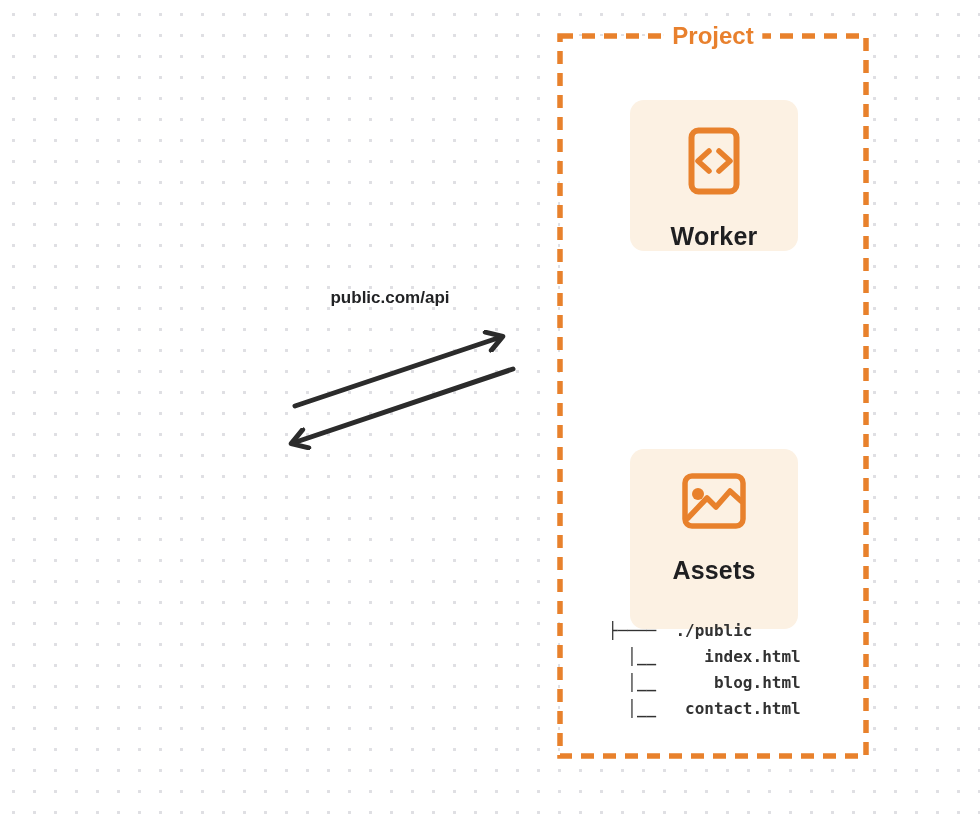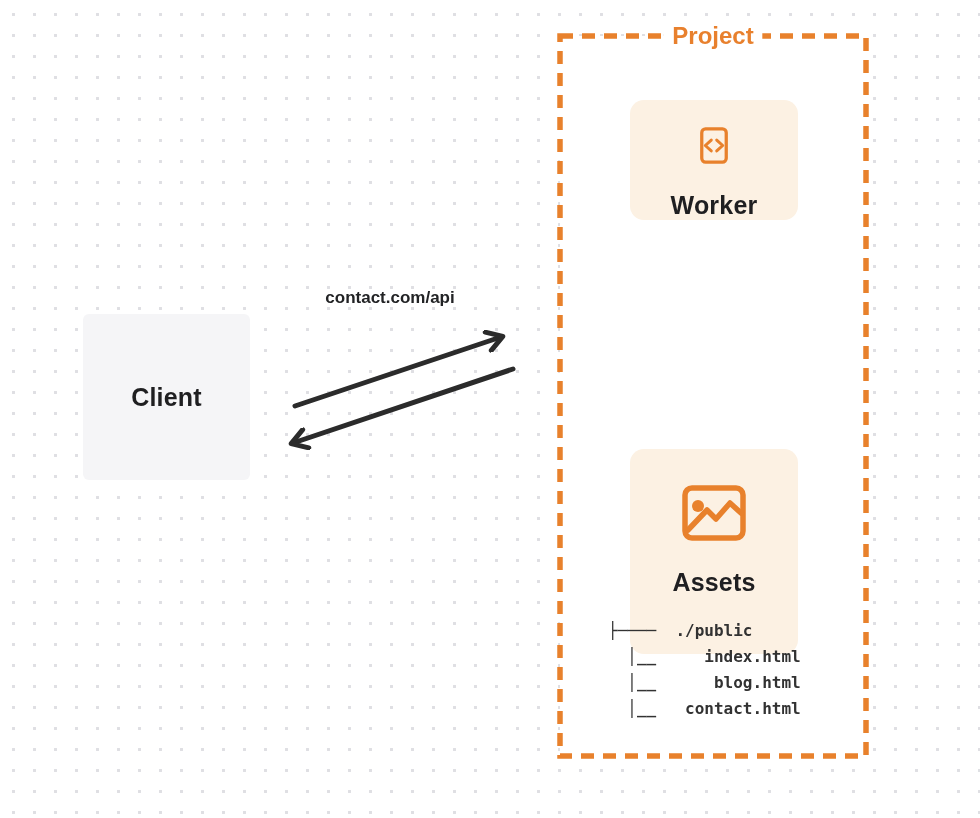--- a/index.html
+++ b/index.html
@@ -58,23 +58,23 @@
   
   .card {
     width: 168px;
     background: #fcf1e3;
     border-radius: 14px;
     display: flex; flex-direction: column; align-items: center;
   }
   .card .node-label {
     font-size: 25px; font-weight: 700; color: #1f1f21; letter-spacing: 0.2px;
   }
-  .worker-card { left: 630px; top: 100px; height: 120px; padding-top: 27px; }
+  .worker-card { left: 630px; top: 100px; height: 151px; padding-top: 27px; }
   .worker-card .node-label { margin-top: 27px; }
-  .assets-card { left: 630px; top: 449px; height: 205px; padding-top: 36px; }
+  .assets-card { left: 630px; top: 449px; height: 180px; padding-top: 24px; }
   .assets-card .node-label { margin-top: 27px; }
 
   
   .file-tree {
     left: 608px; top: 618px;
     font-family: "DejaVu Sans Mono", monospace;
     font-size: 16px;
     line-height: 26px;
     font-weight: 700;
     color: #323232;
@@ -85,25 +85,22 @@
 <body>
 
 <div class="canvas">
 
   <svg class="abs project-svg" width="312" height="726" viewBox="0 0 312 726">
     <rect x="3" y="3" width="306" height="720" fill="#ffffff" stroke="#e8812c" stroke-width="5.5" stroke-dasharray="13 9"></rect>
   </svg>
 
   <div class="abs project-label">Project</div>
 
-  <div class="abs client-box">
-    <span class="node-label">Client</span>
-  </div>
 
-  <div class="abs request-label">contact.com/api</div>
+  <div class="abs request-label">public.com/api</div>
 
   <svg class="abs arrows-svg" width="245" height="135" viewBox="0 0 245 135">
     <defs>
       <marker id="ah" viewBox="0 0 12 12" refX="9" refY="6" markerWidth="4.6" markerHeight="4.6" orient="auto-start-reverse">
         <path d="M2,1 L10,6 L2,11" fill="none" stroke="#2b2b2b" stroke-width="2.6" stroke-linecap="round" stroke-linejoin="round"></path>
       </marker>
     </defs>
     <line x1="15" y1="84" x2="221" y2="15" stroke="#2b2b2b" stroke-width="5" stroke-linecap="round" marker-end="url(#ah)"></line>
     <line x1="233" y1="47" x2="13" y2="121" stroke="#2b2b2b" stroke-width="5" stroke-linecap="round" marker-end="url(#ah)"></line>
   </svg>

